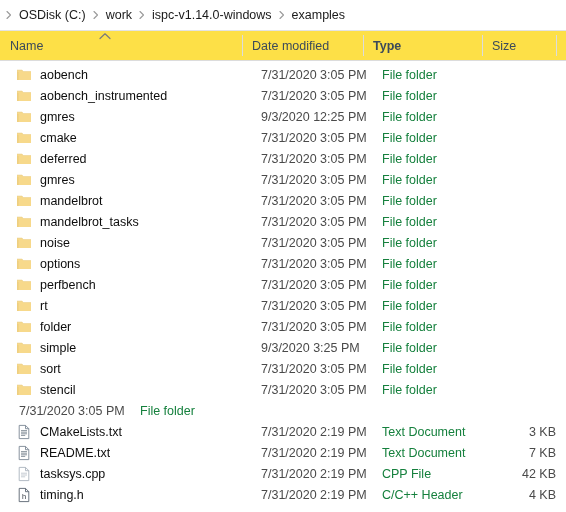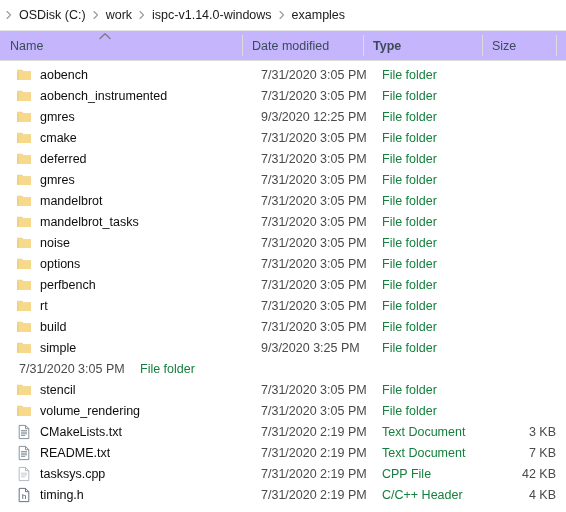--- a/index.html
+++ b/index.html
@@ -50,21 +50,21 @@
     user-select: none;
   }
   .crumb-sep svg { display: block; }
 
   
   .colheader {
     height: 30px;
     min-height: 30px;
     display: flex;
     position: relative;
-    background: #c4b5fd;
+    background: #fde047;
     border-bottom: 1px solid #dcdcdc;
     box-sizing: border-box;
   }
   .colheader .cell {
     position: relative;
     display: flex;
     align-items: center;
     font-size: 12.5px;
     color: #3c4a5a;
     padding-left: 10px;
@@ -418,21 +418,21 @@
       <div class="row">
         <div class="cell-name">
           <span class="icon">
             <svg width="16" height="16" viewBox="0 0 16 16" xmlns="http://www.w3.org/2000/svg">
               <path d="M1 3.2h5.1l1.2 1.5H15v8.3H1z" fill="#f7d98b"></path>
               <path d="M1 3.2h5.1l1.2 1.5H15" fill="none" stroke="#e8c776" stroke-width="0.7"></path>
               <path d="M2.6 4.9h12.2v8.1H2.6z" fill="#f7d98b"></path>
               <path d="M1 3.2v9.8h1.6V4.9h-1" fill="#e8c776" opacity="0.55"></path>
             </svg>
           </span>
-          <span class="name-label">build</span>
+          <span class="name-label">folder</span>
         </div>
         <div class="cell-date">7/31/2020 3:05 PM</div>
         <div class="cell-type">File folder</div>
         <div class="cell-size"></div>
       </div>
       <div class="row">
         <div class="cell-name">
           <span class="icon">
             <svg width="16" height="16" viewBox="0 0 16 16" xmlns="http://www.w3.org/2000/svg">
               <path d="M1 3.2h5.1l1.2 1.5H15v8.3H1z" fill="#f7d98b"></path>
@@ -441,20 +441,31 @@
               <path d="M1 3.2v9.8h1.6V4.9h-1" fill="#e8c776" opacity="0.55"></path>
             </svg>
           </span>
           <span class="name-label">simple</span>
         </div>
         <div class="cell-date">9/3/2020 3:25 PM</div>
         <div class="cell-type">File folder</div>
         <div class="cell-size"></div>
       </div>
       <div class="row">
+        <div class="cell-name">
+          <span class="icon">
+            <svg width="16" height="16" viewBox="0 0 16 16" xmlns="http://www.w3.org/2000/svg">
+              <path d="M1 3.2h5.1l1.2 1.5H15v8.3H1z" fill="#f7d98b"></path>
+              <path d="M1 3.2h5.1l1.2 1.5H15" fill="none" stroke="#e8c776" stroke-width="0.7"></path>
+              <path d="M2.6 4.9h12.2v8.1H2.6z" fill="#f7d98b"></path>
+              <path d="M1 3.2v9.8h1.6V4.9h-1" fill="#e8c776" opacity="0.55"></path>
+            </svg>
+          </span>
+          <span class="name-label">sort</span>
+        </div>
         <div class="cell-date">7/31/2020 3:05 PM</div>
         <div class="cell-type">File folder</div>
         <div class="cell-size"></div>
       </div>
       <div class="row">
         <div class="cell-name">
           <span class="icon">
             <svg width="16" height="16" viewBox="0 0 16 16" xmlns="http://www.w3.org/2000/svg">
               <path d="M1 3.2h5.1l1.2 1.5H15v8.3H1z" fill="#f7d98b"></path>
               <path d="M1 3.2h5.1l1.2 1.5H15" fill="none" stroke="#e8c776" stroke-width="0.7"></path>
@@ -462,31 +473,20 @@
               <path d="M1 3.2v9.8h1.6V4.9h-1" fill="#e8c776" opacity="0.55"></path>
             </svg>
           </span>
           <span class="name-label">stencil</span>
         </div>
         <div class="cell-date">7/31/2020 3:05 PM</div>
         <div class="cell-type">File folder</div>
         <div class="cell-size"></div>
       </div>
       <div class="row">
-        <div class="cell-name">
-          <span class="icon">
-            <svg width="16" height="16" viewBox="0 0 16 16" xmlns="http://www.w3.org/2000/svg">
-              <path d="M1 3.2h5.1l1.2 1.5H15v8.3H1z" fill="#f7d98b"></path>
-              <path d="M1 3.2h5.1l1.2 1.5H15" fill="none" stroke="#e8c776" stroke-width="0.7"></path>
-              <path d="M2.6 4.9h12.2v8.1H2.6z" fill="#f7d98b"></path>
-              <path d="M1 3.2v9.8h1.6V4.9h-1" fill="#e8c776" opacity="0.55"></path>
-            </svg>
-          </span>
-          <span class="name-label">volume_rendering</span>
-        </div>
         <div class="cell-date">7/31/2020 3:05 PM</div>
         <div class="cell-type">File folder</div>
         <div class="cell-size"></div>
       </div>
       <div class="row">
         <div class="cell-name">
           <span class="icon">
             <svg width="16" height="16" viewBox="0 0 16 16" xmlns="http://www.w3.org/2000/svg">
               <path d="M3.2 1.4h6.3l3.3 3.3v9.9H3.2z" fill="#ffffff" stroke="#7b8794" stroke-width="0.9"></path>
               <path d="M9.5 1.4v3.3h3.3" fill="none" stroke="#7b8794" stroke-width="0.9"></path>

